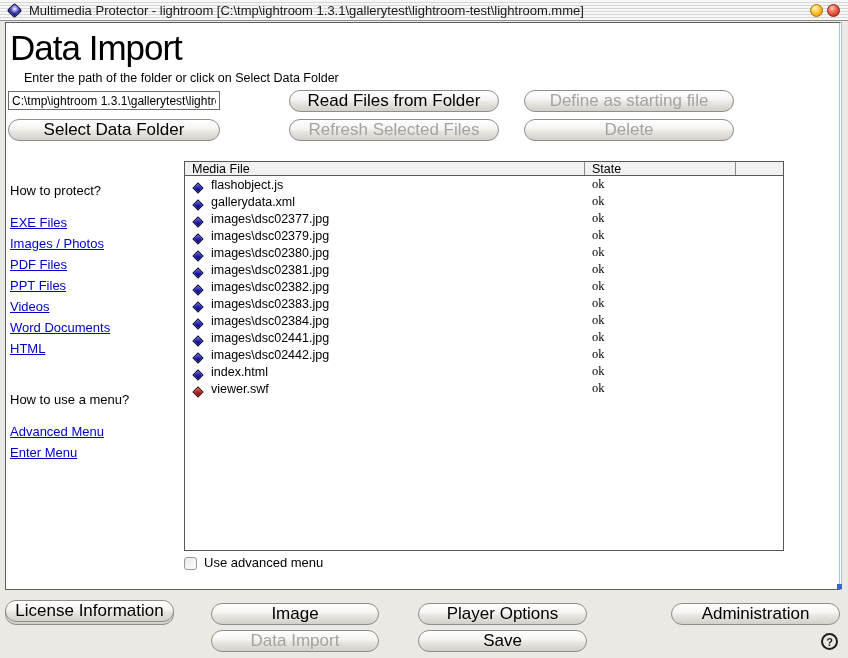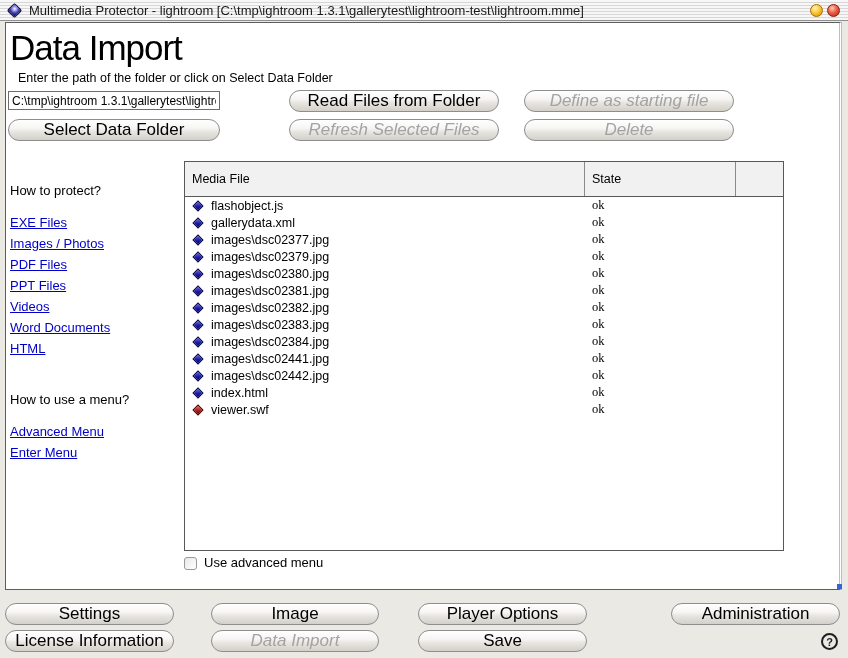--- a/index.html
+++ b/index.html
@@ -39,75 +39,75 @@
   
   .panel {
     position: absolute; left: 5px; top: 22px; width: 837px; height: 568px;
     background: #ffffff;
     border: 1px solid #5d5d5d;
     border-right: 3px double #a6c4da;
   }
   .panel-corner { position: absolute; left: 837px; top: 584px; width: 5px; height: 5px; background: #3a62d0; }
   
   .page-title { position: absolute; left: 10px; top: 28px; font-size: 35px; font-weight: 400; letter-spacing: -1px; }
-  .page-subtitle { position: absolute; left: 18px; top: 71px; font-size: 12.5px; }
+  .page-subtitle { position: absolute; left: 24px; top: 71px; font-size: 12.5px; }
   
   .path-input {
     position: absolute; left: 8px; top: 91px; width: 212px; height: 19px;
     border: 1px solid #6e6e6e; background: #fff;
     font-family: "Liberation Sans", sans-serif; font-size: 12px; padding: 1px 3px;
     border-radius: 0; outline: none;
   }
   
   .pill {
     position: absolute; height: 22px; border: 1px solid #8e8e8e; border-radius: 11px;
     background: linear-gradient(to bottom, #ffffff 0%, #f6f5f3 42%, #e8e6e1 58%, #d3d0c9 100%);
     font-family: "Liberation Sans", sans-serif; font-size: 17px; color: #000;
     display: flex; align-items: center; justify-content: center; cursor: pointer;
   }
-  .pill.disabled { color: #a3a3a3; cursor: default; font-style: italic; }
+  .pill.disabled { color: #a3a3a3; cursor: default; }
   .btn-read   { left: 289px; top: 90px;  width: 210px; }
   .btn-define { left: 524px; top: 90px;  width: 210px; }
   .btn-select { left: 8px;   top: 119px; width: 212px; }
   .btn-refresh{ left: 289px; top: 119px; width: 210px; }
   .btn-delete { left: 524px; top: 119px; width: 210px; }
   
   .sidebar { position: absolute; left: 10px; top: 183px; width: 172px; font-size: 13px; }
   .side-heading { height: 16px; line-height: 16px; margin-bottom: 16px; }
   .side-heading.second { margin-top: 30px; }
   .link-row { height: 21px; }
   .side-link { color: #0000c8; text-decoration: underline; }
   
   .file-table {
     position: absolute; left: 184px; top: 161px; width: 600px; height: 390px;
     border: 1px solid #585858; background: #fff; font-size: 12.5px;
   }
-  .table-header { display: flex; height: 35px; background: #f1f1f1; border-bottom: 1px solid #585858; }
+  .table-header { display: flex; height: 14px; background: #f1f1f1; border-bottom: 1px solid #585858; }
   .th { display: flex; align-items: center; }
   .th-file  { width: 399px; padding-left: 7px; }
   .th-state { width: 151px; padding-left: 7px; border-left: 1px solid #8a8a8a; }
   .th-extra { flex: 1; border-left: 1px solid #8a8a8a; }
   .row { display: flex; height: 17px; align-items: center; }
-  .cell-file { width: 399px; display: flex; align-items: center; padding-left: 6px; }
+  .cell-file { width: 399px; display: flex; align-items: flex-end; padding-left: 6px; }
   .cell-state { width: 151px; padding-left: 8px; font-family: Liberation Serif, serif; }
   .diamond { width: 8px; height: 8px; transform: rotate(45deg); margin: 0 9px 0 3px; flex: none; }
   .blue-diamond { background: linear-gradient(135deg, #6a6ad8 0%, #1c1caa 55%, #000060 100%); border: 1px solid #000040; }
   .red-diamond  { background: linear-gradient(135deg, #e07070 0%, #bb1c1c 55%, #5c0000 100%); border: 1px solid #400000; }
   
   .adv-check { position: absolute; left: 184px; top: 555px; display: flex; align-items: flex-end; font-size: 13px; cursor: pointer; }
   .checkbox-box {
     width: 13px; height: 13px; border: 1px solid #999; border-radius: 3px;
     background: linear-gradient(135deg, #e8e8e8, #ffffff); margin-right: 7px;
   }
   
   .btn-settings { left: 5px;   top: 603px; width: 169px; }
   .btn-image    { left: 211px; top: 603px; width: 168px; }
   .btn-player   { left: 418px; top: 603px; width: 169px; }
   .btn-admin    { left: 671px; top: 603px; width: 169px; }
-  .btn-license  { left: 5px;   top: 630px; width: 169px; text-align: right; }
+  .btn-license  { left: 5px;   top: 600px; width: 169px; text-align: right; }
   .btn-dataimp  { left: 211px; top: 630px; width: 168px; }
   .btn-save     { left: 418px; top: 630px; width: 169px; }
   .help-circle {
     position: absolute; left: 821px; top: 633px; width: 17px; height: 17px;
     border: 2px solid #1f1f1f; border-radius: 50%;
     display: flex; align-items: center; justify-content: center;
     font-size: 11px; font-weight: bold; color: #1f1f1f; cursor: pointer;
   }
 </style>
 </head>

